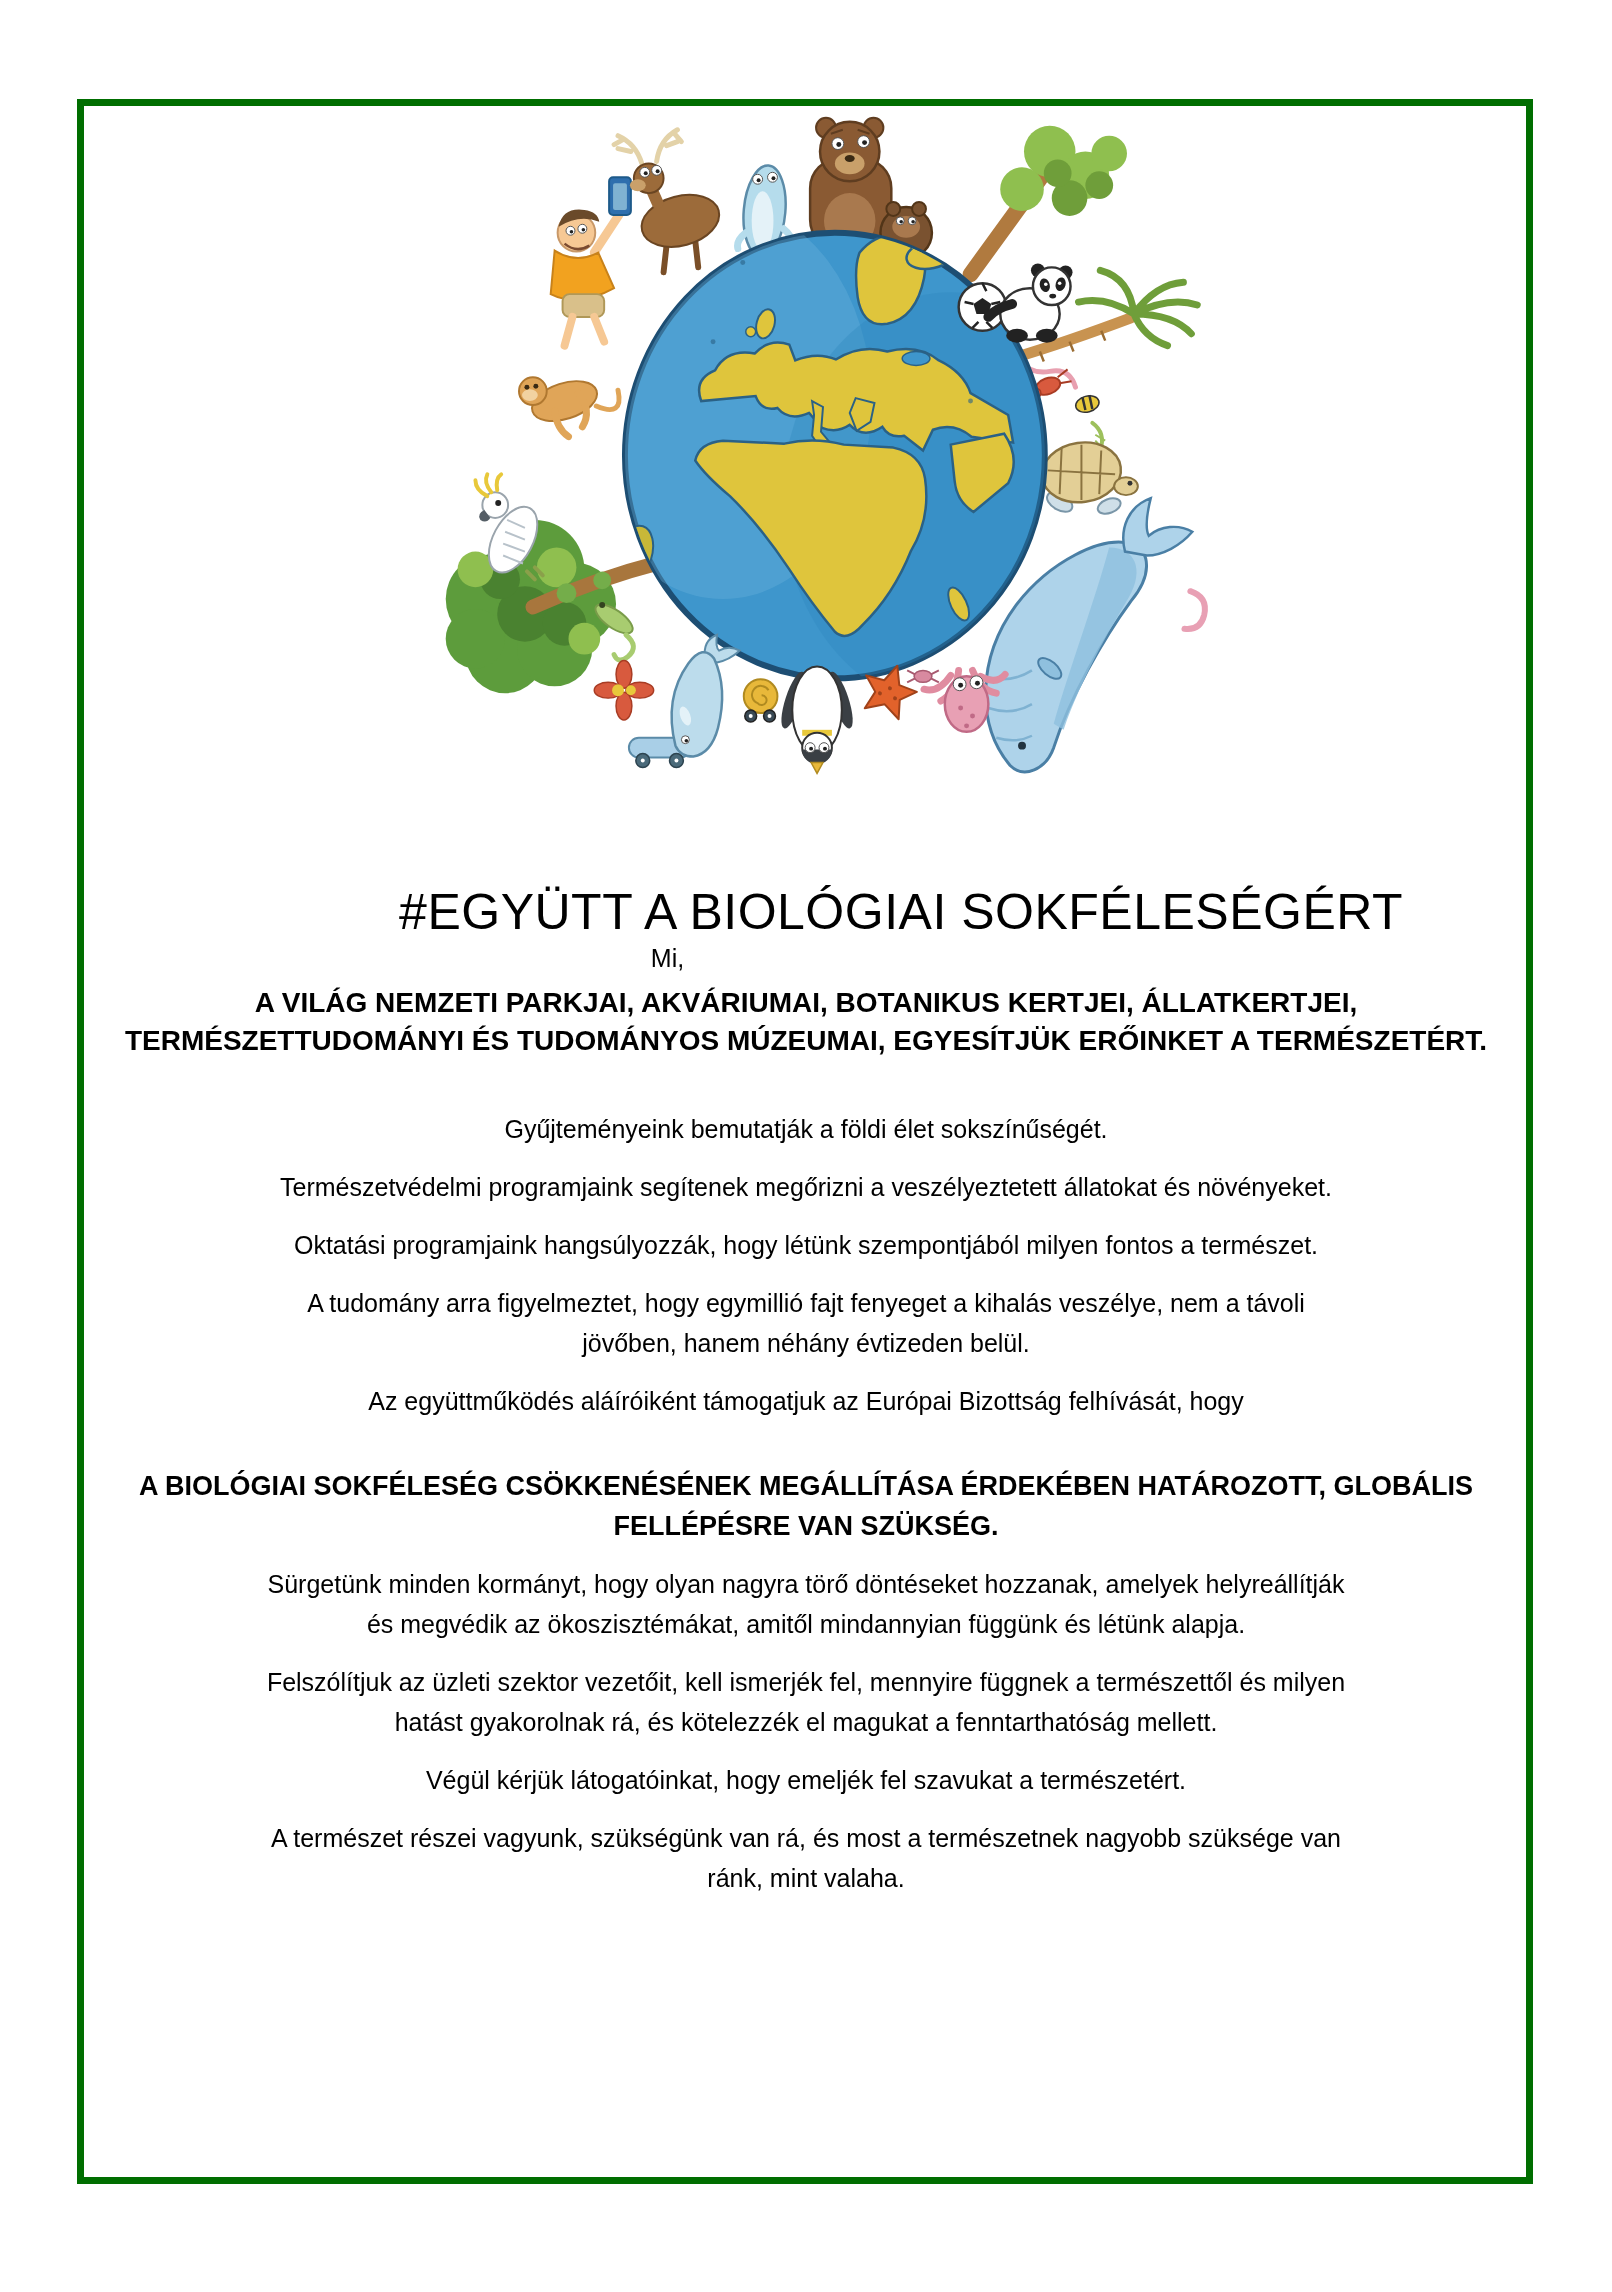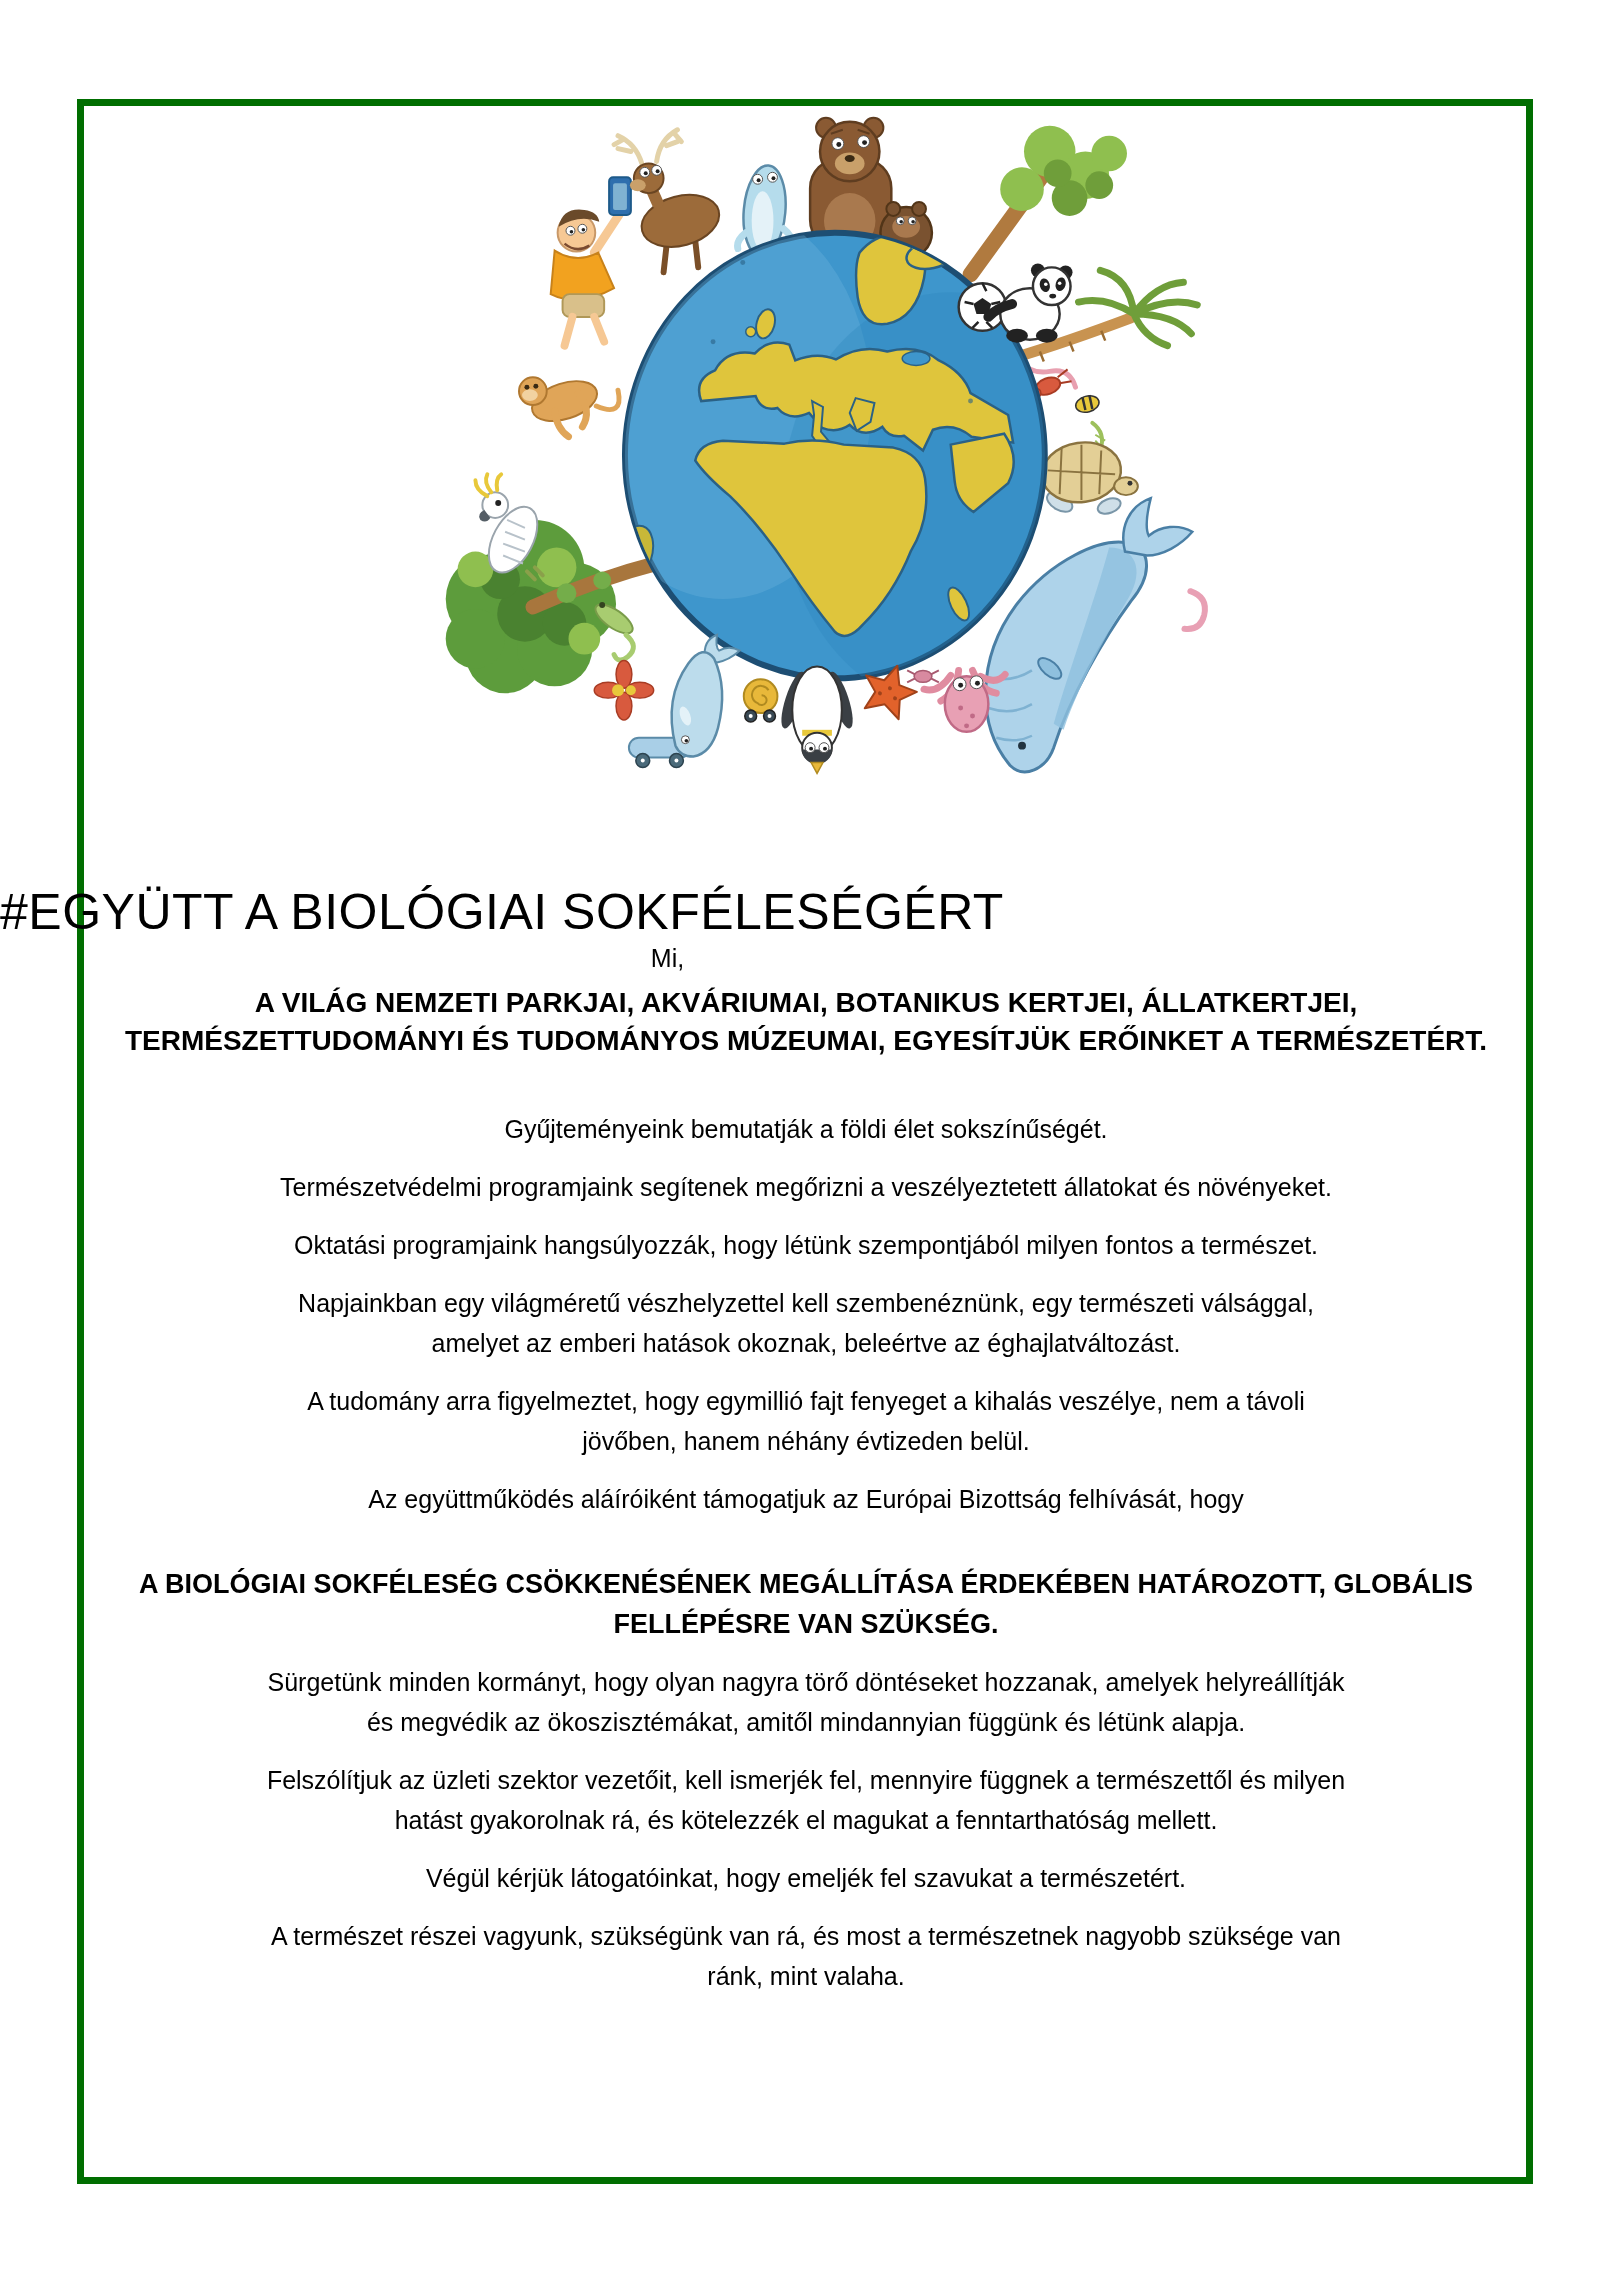--- a/index.html
+++ b/index.html
@@ -6,21 +6,21 @@
   .page{
     position:relative;width:1613px;height:2293px;background:#ffffff;overflow:hidden;
     font-family:"Liberation Sans", sans-serif;color:#000;
   }
   .page-frame{
     position:absolute;left:77px;top:99px;width:1456px;height:2085px;
     border:7px solid #006E00;box-sizing:border-box;pointer-events:none;
   }
   .illustration-wrap{position:absolute;left:416px;top:104px;width:812px;height:708px;}
   .doc-title{
-    position:absolute;top:849px;left:0;width:1403px;text-align:left;
+    position:absolute;top:849px;left:0;width:1403px;text-align:right;
     font-size:50px;font-weight:400;letter-spacing:0.5px;white-space:nowrap;
   }
   .salutation{
     position:absolute;top:944px;left:0;width:1335px;text-align:center;font-size:25px;
   }
   .declaration{
     position:absolute;top:984px;left:113px;width:1386px;text-align:center;
     font-weight:700;font-size:28px;line-height:38px;
   }
   .body-text{
@@ -355,24 +355,20 @@
       <p class="para">
         <span class="line">Gyűjteményeink bemutatják a földi élet sokszínűségét.</span>
       </p>
       <p class="para">
         <span class="line">Természetvédelmi programjaink segítenek megőrizni a veszélyeztetett állatokat és növényeket.</span>
       </p>
       <p class="para">
         <span class="line">Oktatási programjaink hangsúlyozzák, hogy létünk szempontjából milyen fontos a természet.</span>
       </p>
       <p class="para">
-        <span class="line">Napjainkban egy világméretű vészhelyzettel kell szembenéznünk, egy természeti válsággal,</span>
-        <span class="line">amelyet az emberi hatások okoznak, beleértve az éghajlatváltozást.</span>
-      </p>
-      <p class="para">
         <span class="line">A tudomány arra figyelmeztet, hogy egymillió fajt fenyeget a kihalás veszélye, nem a távoli</span>
         <span class="line">jövőben, hanem néhány évtizeden belül.</span>
       </p>
       <p class="para">
         <span class="line">Az együttműködés aláíróiként támogatjuk az Európai Bizottság felhívását, hogy</span>
       </p>
       <p class="para bold">
         <span class="line">A BIOLÓGIAI SOKFÉLESÉG CSÖKKENÉSÉNEK MEGÁLLÍTÁSA ÉRDEKÉBEN HATÁROZOTT, GLOBÁLIS</span>
         <span class="line">FELLÉPÉSRE VAN SZÜKSÉG.</span>
       </p>

